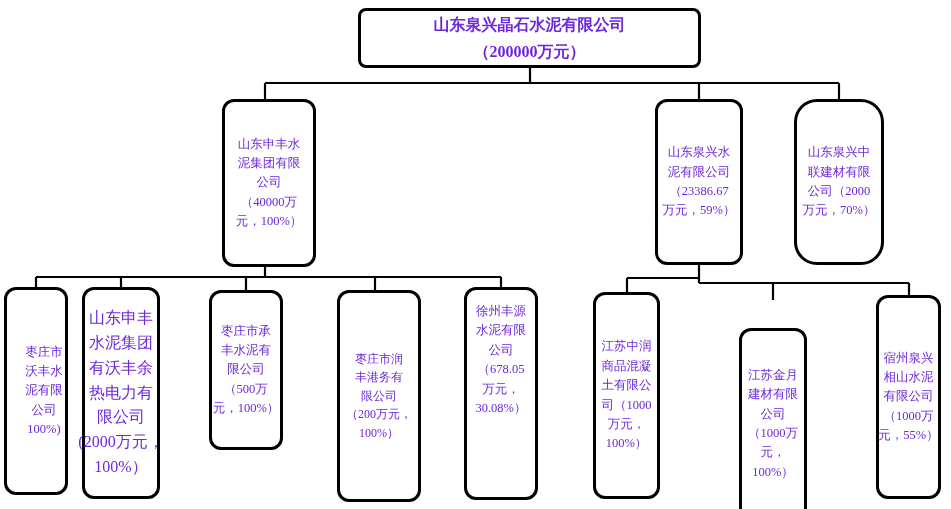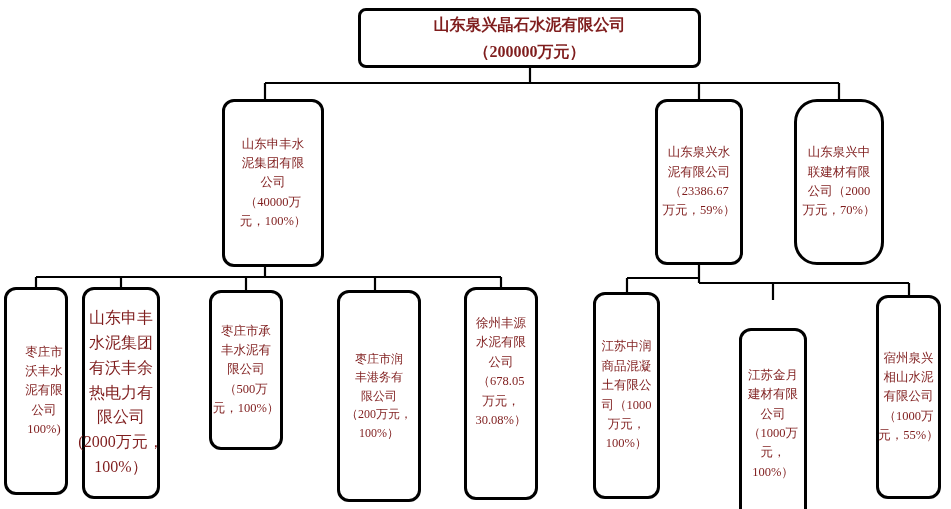--- a/index.html
+++ b/index.html
@@ -1,21 +1,21 @@
 <!DOCTYPE html>
 <html><head>
 <meta charset="utf-8">
 <style>
   html,body{margin:0;padding:0;background:#ffffff;}
   .canvas{
     position:relative;
     width:951px;height:509px;
     background:#ffffff;
     font-family:"Liberation Serif","DejaVu Serif",serif;
-    color:#7f1d1d;
+    color:#6d28d9;
     overflow:hidden;
   }
   .wires{position:absolute;left:0;top:0;width:951px;height:509px;}
   .wires path{fill:none;stroke:#000;stroke-width:2.2;}
   .node{
     position:absolute;
     box-sizing:border-box;
     border:3px solid #000;
     border-radius:12px;
     background:#fff;
@@ -25,31 +25,31 @@
   }
   .node .txt{
     display:block;
     white-space:pre;
     text-align:center;
     font-size:12.5px;
     line-height:1.55;
   }
   #n-root{left:358px;top:8px;width:343px;height:60px;border-radius:8px;}
   #n-root .txt{font-size:16px;line-height:1.7;font-weight:bold;}
-  #n-shenfeng{left:222px;top:99px;width:102px;height:168px;}
+  #n-shenfeng{left:222px;top:99px;width:94px;height:168px;}
   #n-quanxing{left:655px;top:99px;width:88px;height:166px;}
   #n-zhonglian{left:794px;top:99px;width:90px;height:166px;border-radius:23px;}
   #n-wofeng{left:4px;top:287px;width:64px;height:208px;padding-left:16px;}
   #n-yure{left:82px;top:287px;width:78px;height:212px;}
   #n-yure .txt{font-size:16px;}
   #n-chengfeng{left:209px;top:290px;width:74px;height:160px;}
   #n-runfeng{left:337px;top:290px;width:84px;height:212px;}
   #n-runfeng .txt{font-size:12px;}
   #n-fengyuan{left:464px;top:287px;width:74px;height:213px;align-items:flex-start;}
-  #n-fengyuan .txt{padding-top:24px;}
+  #n-fengyuan .txt{padding-top:12px;}
   #n-zhongrun{left:593px;top:292px;width:67px;height:207px;}
   #n-jinyue{left:739px;top:300px;width:68px;height:192px;margin-top:28px;}
   #n-xiangshan{left:876px;top:295px;width:65px;height:204px;}
 </style>
 </head>
 <body>
 
 <div class="canvas">
 
   <svg class="wires" viewBox="0 0 951 509" xmlns="http://www.w3.org/2000/svg">

